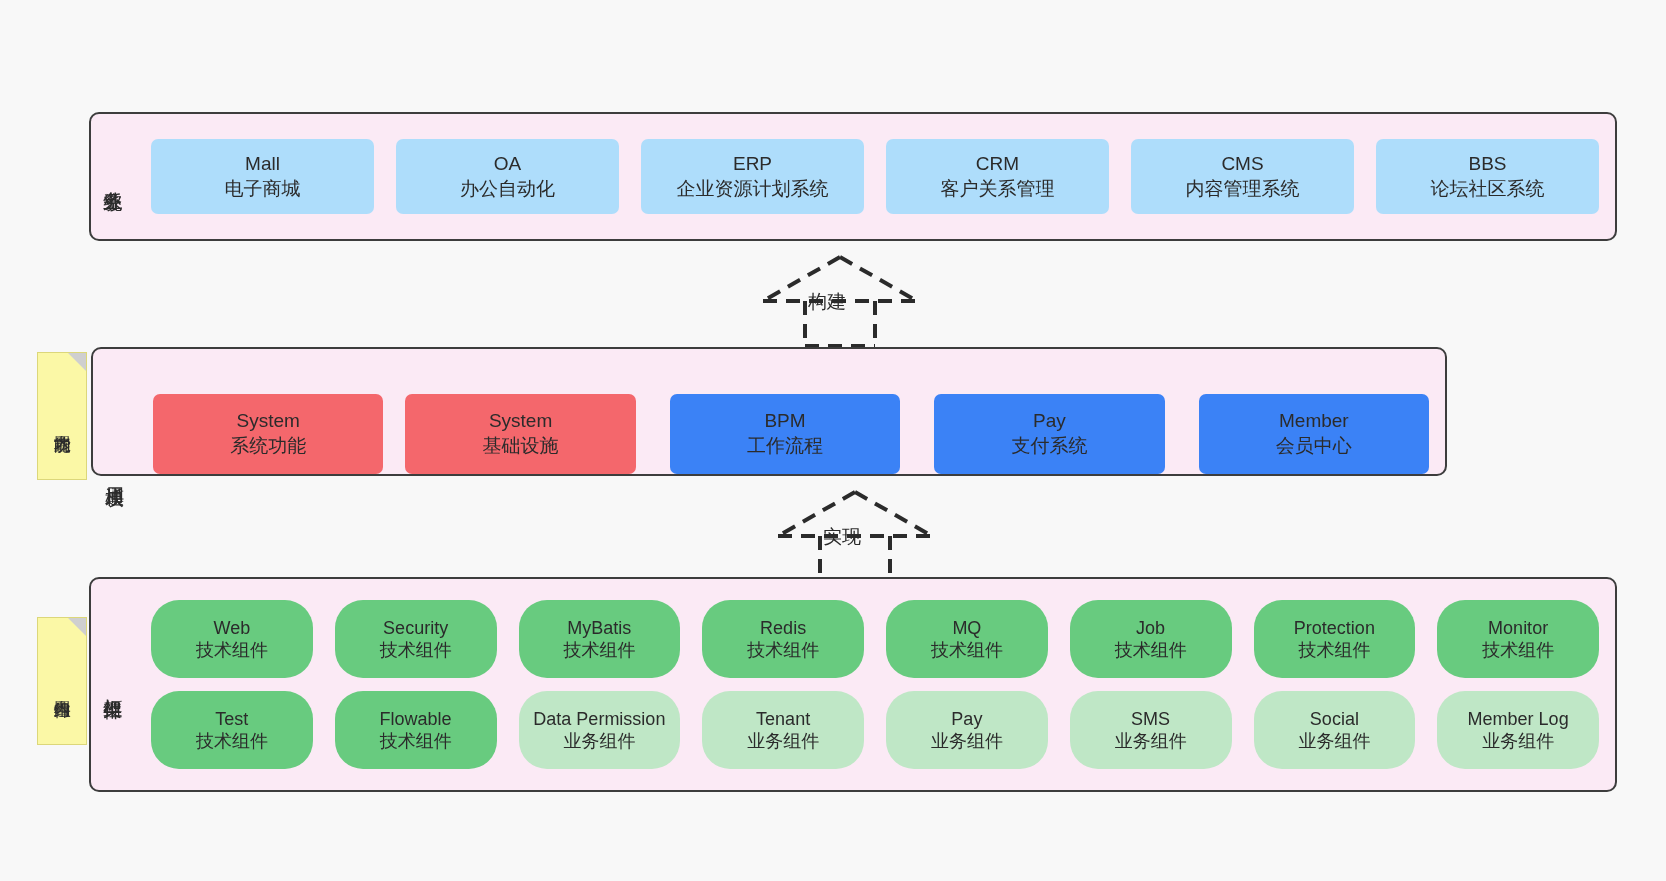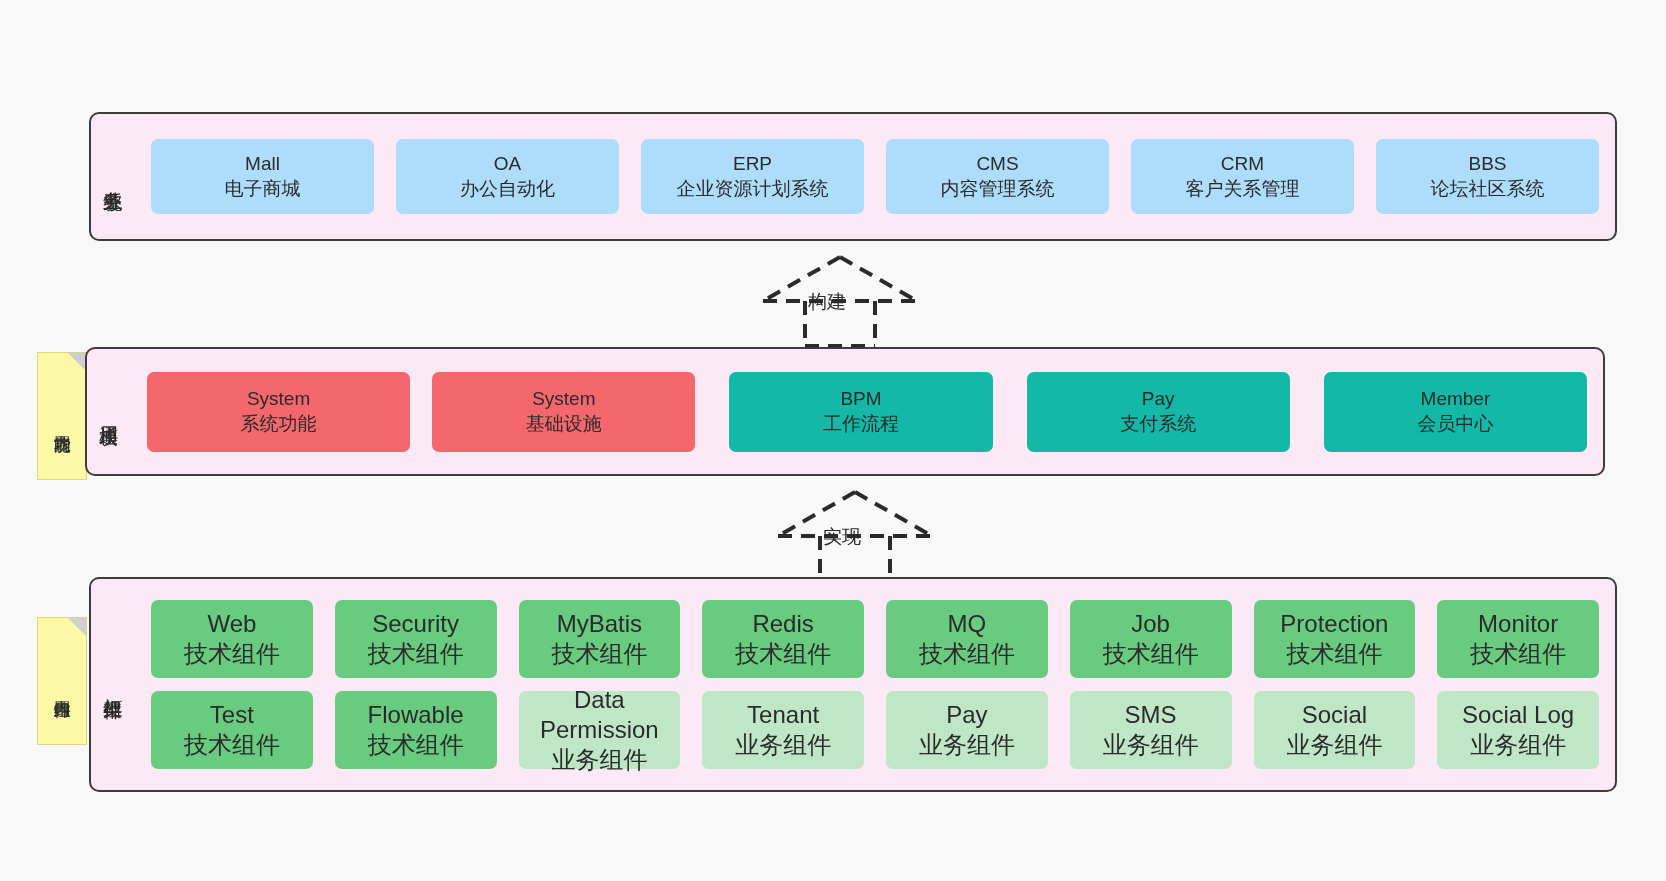--- a/index.html
+++ b/index.html
@@ -65,37 +65,37 @@
     padding:6px 4px;
     box-sizing:border-box;
     color:#2b2b2b;
   }
   .cell .en{display:block;}
   .cell .cn{display:block;}
 
   
   .c-blue{background:#aeddfb;}
   .c-red{background:#f4676c;}
-  .c-pink{background:#14b8a6;margin-left:12px;}
+  .c-pink{background:#3b82f6;margin-left:12px;}
   .c-green{background:#68cb7f;}
   .c-green-l{background:#bfe7c6;}
 
   
   #layer-business{left:89px;top:112px;width:1528px;height:129px;}
   #layer-business .layer-body{padding:0 16px;}
   #layer-business .row{height:75px;}
 
-  #layer-common{left:85px;top:347px;width:1520px;height:129px;}
+  #layer-common{left:91px;top:347px;width:1356px;height:129px;align-items:flex-end;}
   #layer-common .layer-body{padding:0 16px;}
   #layer-common .row{height:80px;}
 
   #layer-framework{left:89px;top:577px;width:1528px;height:215px;}
   #layer-framework .layer-body{padding:0 16px;gap:13px;}
   #layer-framework .row{height:78px;}
-  #layer-framework .cell{font-size:24px;line-height:1.25;}
+  #layer-framework .cell{font-size:18px;line-height:1.25;border-radius:28px;}
 
   
   .note{
     position:absolute;
     width:50px;
     background:#fbf8a6;
     border:1px solid #dcd77a;
     box-sizing:border-box;
     display:flex;
     align-items:center;
@@ -152,26 +152,26 @@
         </div>
         <div class="cell c-blue">
           <span class="en">OA</span>
           <span class="cn">办公自动化</span>
         </div>
         <div class="cell c-blue">
           <span class="en">ERP</span>
           <span class="cn">企业资源计划系统</span>
         </div>
         <div class="cell c-blue">
+          <span class="en">CRM</span>
+          <span class="cn">客户关系管理</span>
+        </div>
+        <div class="cell c-blue">
           <span class="en">CMS</span>
           <span class="cn">内容管理系统</span>
-        </div>
-        <div class="cell c-blue">
-          <span class="en">CRM</span>
-          <span class="cn">客户关系管理</span>
         </div>
         <div class="cell c-blue">
           <span class="en">BBS</span>
           <span class="cn">论坛社区系统</span>
         </div>
       </div>
     </div>
   </div>
 
   <div class="connector" id="conn-build">
@@ -298,21 +298,21 @@
         </div>
         <div class="cell c-green-l">
           <span class="en">SMS</span>
           <span class="cn">业务组件</span>
         </div>
         <div class="cell c-green-l">
           <span class="en">Social</span>
           <span class="cn">业务组件</span>
         </div>
         <div class="cell c-green-l">
-          <span class="en">Social Log</span>
+          <span class="en">Member Log</span>
           <span class="cn">业务组件</span>
         </div>
       </div>
 
     </div>
   </div>
 
 </div>
 
 </body></html>

